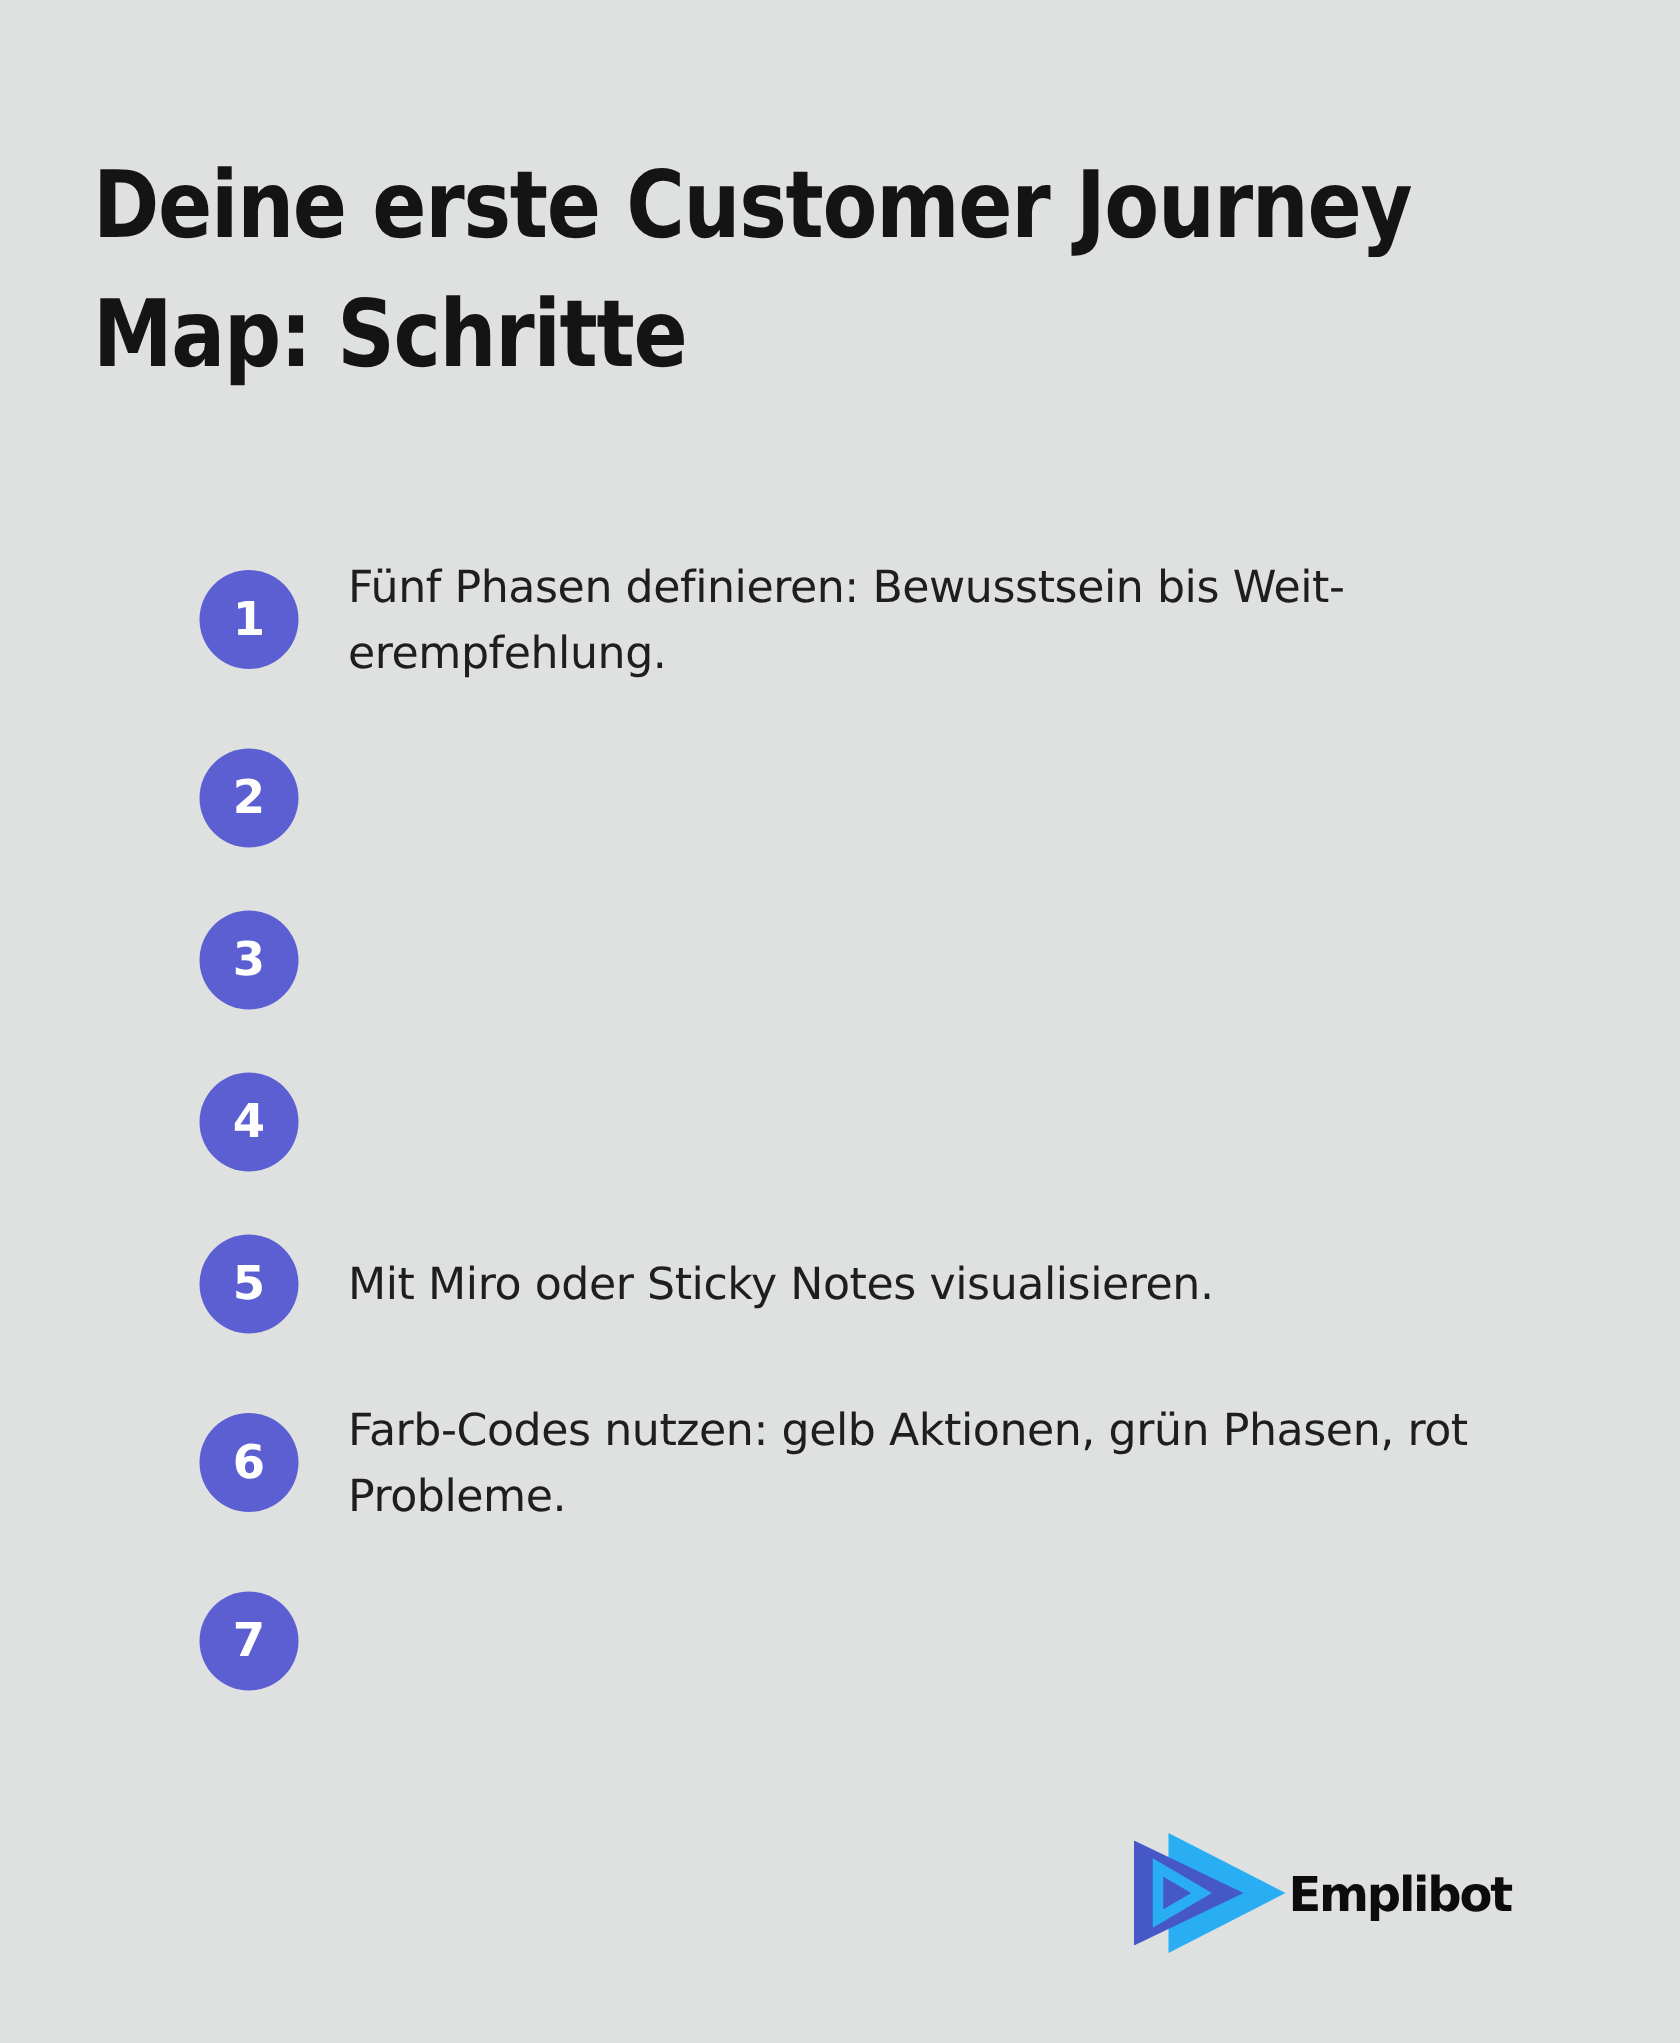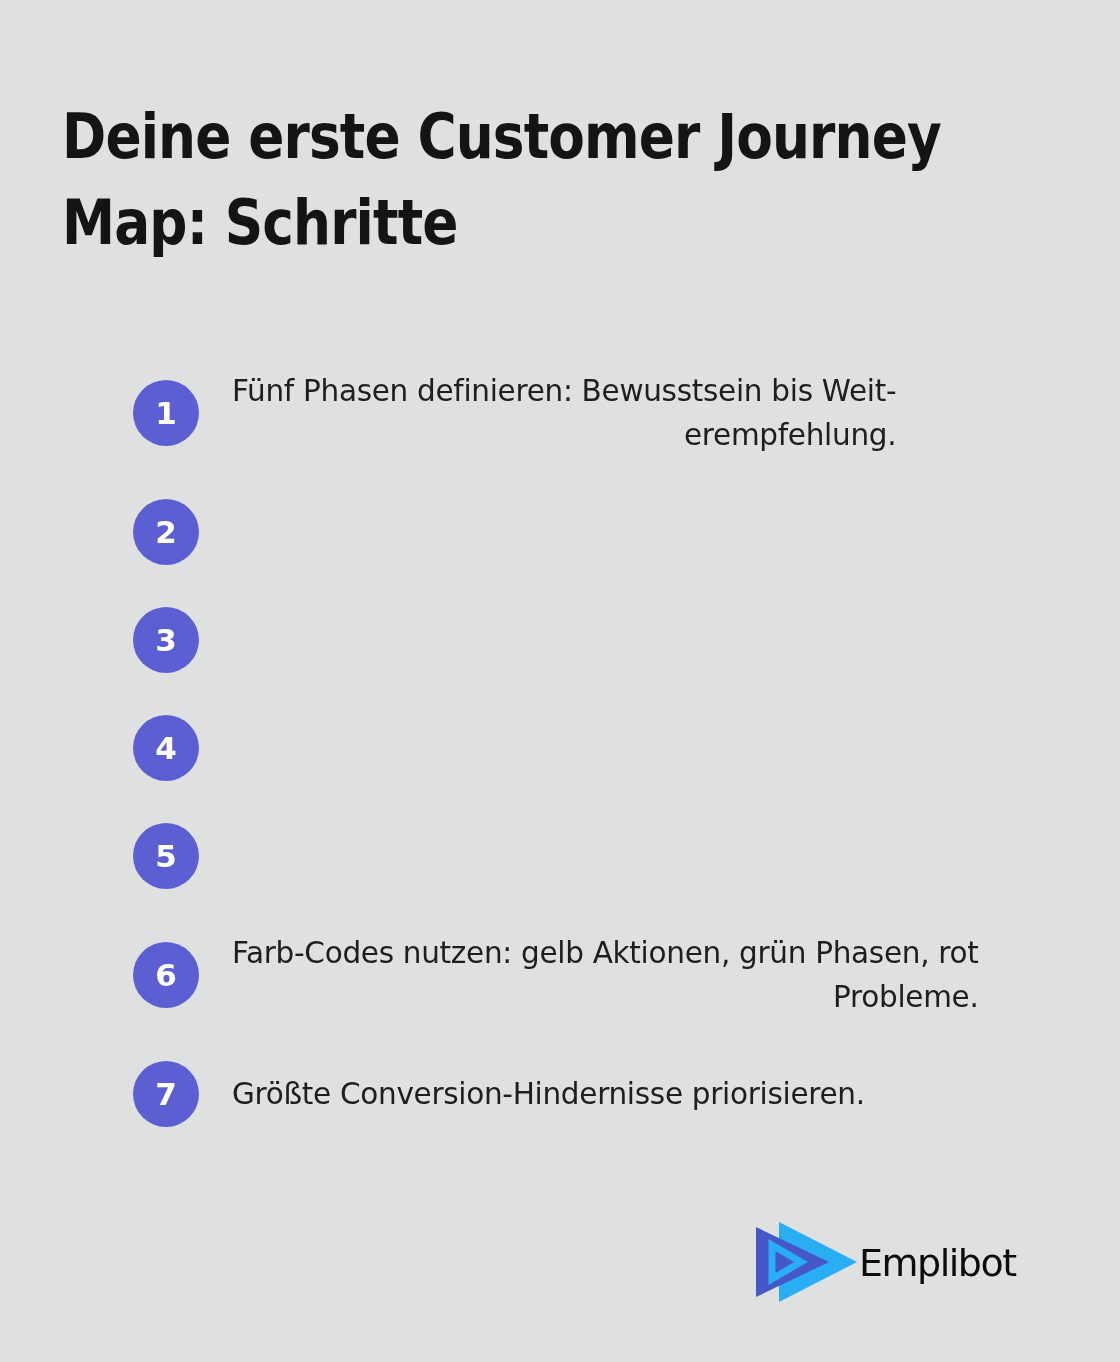--- a/index.html
+++ b/index.html
@@ -63,21 +63,20 @@
     font-size: 31px;
     font-weight: bold;
   }
   .step-text {
     margin-left: 33px;
     font-size: 29.5px;
     line-height: 44px;
     letter-spacing: -0.3px;
     color: var(--body-text, #1e1e1e);
     white-space: pre-line;
-    text-align: right;
   }
   .logo {
     position: absolute;
     left: 745px;
     top: 1218px;
     display: flex;
     align-items: center;
   }
   .logo-mark {
     width: 112px;
@@ -87,22 +86,22 @@
   .logo-mark .tri-cyan  { fill: var(--logo-cyan, #29aef3); }
   .logo-mark .tri-indigo{ fill: var(--logo-indigo, #4657c8); }
   .logo-mark .tri-small {
     fill: none;
     stroke: var(--logo-cyan, #29aef3);
     stroke-width: 7;
     stroke-linejoin: miter;
   }
   .logo-word {
     margin-left: 2px;
-    font-size: 38px;
-    font-weight: normal;
+    font-size: 32px;
+    font-weight: bold;
     letter-spacing: -1.5px;
     color: var(--logo-text, #0c0c0c);
   }
 </style>
 </head>
 <body>
 
 <h1 class="title">Deine erste Customer Journey
 Map: Schritte</h1>
 
@@ -116,29 +115,29 @@
     <div class="badge">2</div>
   </div>
   <div class="step">
     <div class="badge">3</div>
   </div>
   <div class="step">
     <div class="badge">4</div>
   </div>
   <div class="step">
     <div class="badge">5</div>
+    <div class="step-text">Mit Miro oder Sticky Notes visualisieren.</div>
   </div>
   <div class="step">
     <div class="badge">6</div>
     <div class="step-text">Farb-Codes nutzen: gelb Aktionen, grün Phasen, rot
 Probleme.</div>
   </div>
   <div class="step">
     <div class="badge">7</div>
-    <div class="step-text">Größte Conversion-Hindernisse priorisieren.</div>
   </div>
 </div>
 
 <div class="logo">
   <svg class="logo-mark" viewBox="0 0 112 90" xmlns="http://www.w3.org/2000/svg" aria-hidden="true">
     <polygon class="tri-cyan" points="34,4 34,84 112,44"></polygon>
     <polygon class="tri-indigo" points="11,9 11,79 84,44"></polygon>
     <polygon class="tri-small" points="27,27 27,61 56,44"></polygon>
   </svg>
   <div class="logo-word">Emplibot</div>

